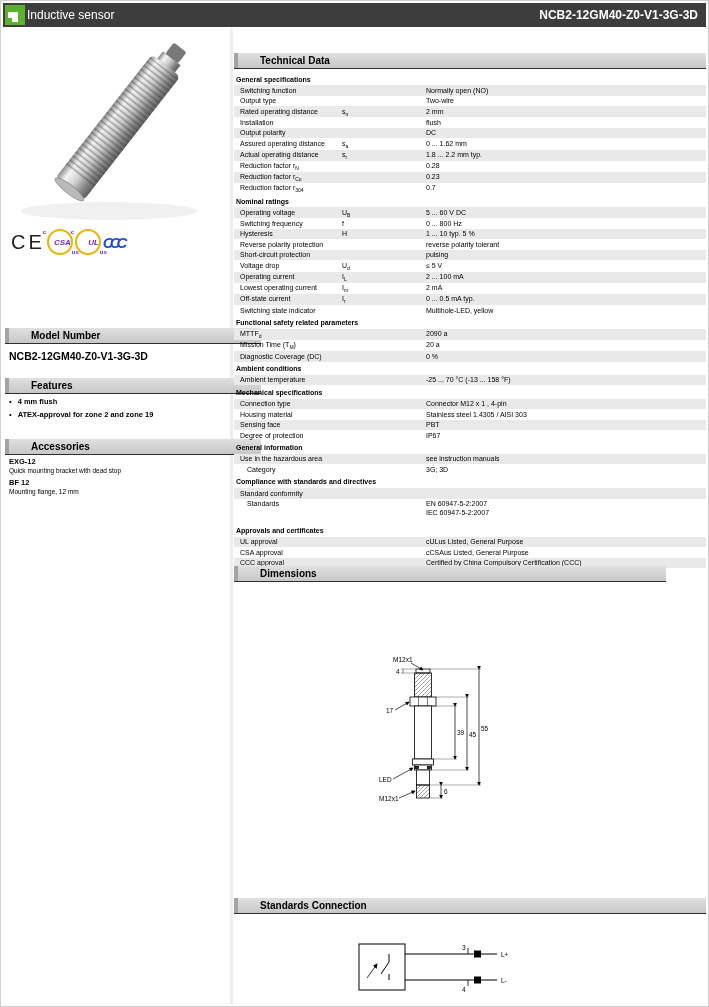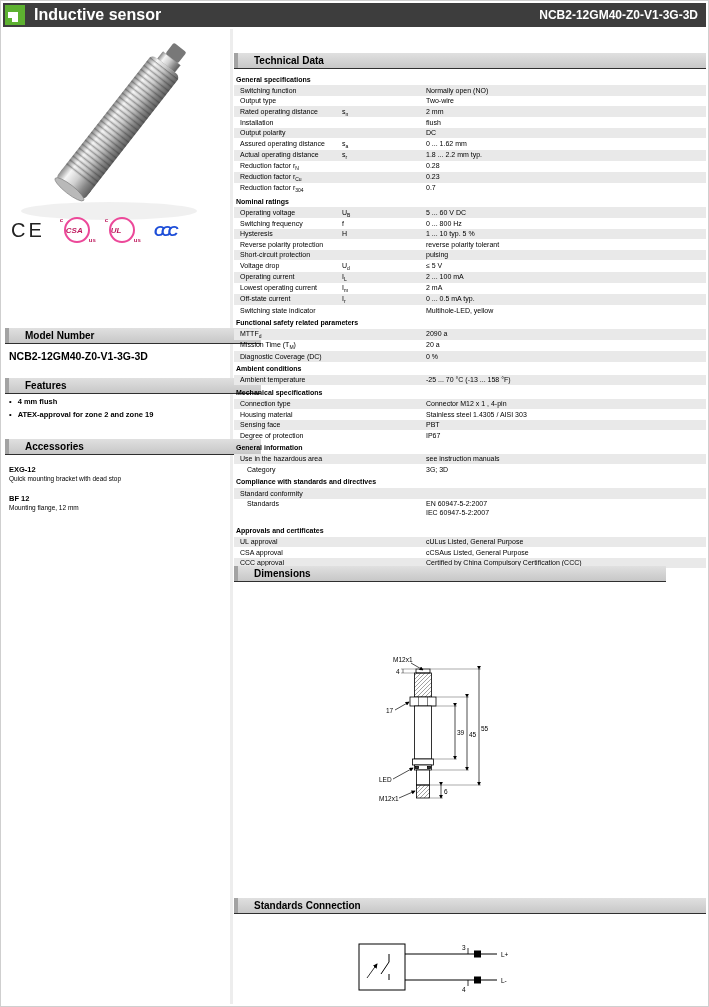--- a/index.html
+++ b/index.html
@@ -3,40 +3,40 @@
 <meta charset="utf-8">
 <style>
   *{box-sizing:border-box;margin:0;padding:0}
   html,body{width:709px;height:1007px}
   body{position:relative;font-family:"Liberation Sans",sans-serif;background:#fff;color:#000;overflow:hidden;border:1px solid #cfcfcf}
 
   .topbar{position:absolute;left:2px;top:2px;right:2px;height:24px;background:#3d3d3d;color:#fff;display:flex;align-items:center}
   .logo{width:20px;height:20px;background:#5db130;margin-left:2px;position:relative;flex:0 0 auto}
   .logo .w{position:absolute;left:3px;bottom:3px;width:10px;height:10px;background:#fff}
   .logo .g{position:absolute;left:2px;bottom:2px;width:5px;height:5px;background:#5db130}
-  .topbar-title{margin-left:9px;font-size:16px;font-weight:bold}
+  .topbar-title{margin-left:2px;font-size:12px;font-weight:normal}
   .topbar-model{margin-left:auto;margin-right:8px;font-size:12px;font-weight:bold}
 
   .vsep{position:absolute;left:229px;top:28px;bottom:2px;width:3px;background:#ededed}
 
-  .bar{background:linear-gradient(#e0e0e0,#c7c7c7);border-bottom:1px solid #2e2e2e;height:16px;display:flex;align-items:center;padding-left:20px;font-size:10px;font-weight:bold;box-shadow:inset 4px 0 0 #a3a3a3}
+  .bar{background:linear-gradient(#e0e0e0,#c7c7c7);border-bottom:1px solid #2e2e2e;height:16px;display:flex;align-items:center;padding-left:26px;font-size:10px;font-weight:bold;box-shadow:inset 4px 0 0 #a3a3a3}
 
   
   .bar-left{position:absolute;left:4px;width:256px}
   .model-number{position:absolute;left:8px;top:349px;font-size:10.5px;font-weight:bold}
   .features-list{position:absolute;left:6px;top:394px;width:220px}
   .feat{display:flex;font-size:7.5px;font-weight:bold;margin:2px 0 4px 2px}
   .feat .bullet{margin-right:6px}
   .accessories-list{position:absolute;left:8px;top:452px;width:218px}
-  .acc-name{font-size:7.5px;font-weight:bold;margin-top:12px}
+  .acc-name{font-size:7.5px;font-weight:bold;margin-top:4px}
   .acc-desc{font-size:6.5px;margin:1px 0 4px 0}
 
-  .certs{position:absolute;left:10px;top:216px;width:212px;display:flex;align-items:center;gap:19px}
+  .certs{position:absolute;left:10px;top:228px;width:212px;display:flex;align-items:center;gap:2px}
   .ce{font-size:20px;letter-spacing:3px;color:#222}
-  .mark{position:relative;width:26px;height:26px;border:2px solid #ec4899;border-radius:50%;display:flex;align-items:center;justify-content:flex-start;font-weight:bold;color:#be185d}
+  .mark{position:relative;width:26px;height:26px;border:2px solid #eab308;border-radius:50%;display:flex;align-items:center;justify-content:flex-end;font-weight:bold;color:#6d28d9}
   .mark .inner{font-size:8px;font-style:italic}
   .mark .tl{position:absolute;left:-6px;top:-2px;font-size:6px;font-weight:bold}
   .mark .br{position:absolute;right:-8px;bottom:-2px;font-size:6px;font-weight:bold}
   .ccc{font-size:15px;font-weight:bold;font-style:italic;letter-spacing:-4px;color:#1d4ed8;padding-right:4px}
 
   
   .tech-bar{position:absolute;left:233px;top:52px;width:472px}
   .ttable{position:absolute;left:233px;top:71px;width:472px;font-size:7px;line-height:1.25}
   .t-section{font-weight:bold;padding:3.5px 0 1px 2px;min-height:13px}
   .t-row{display:flex;align-items:flex-start;min-height:10.5px;padding-top:1.5px}

